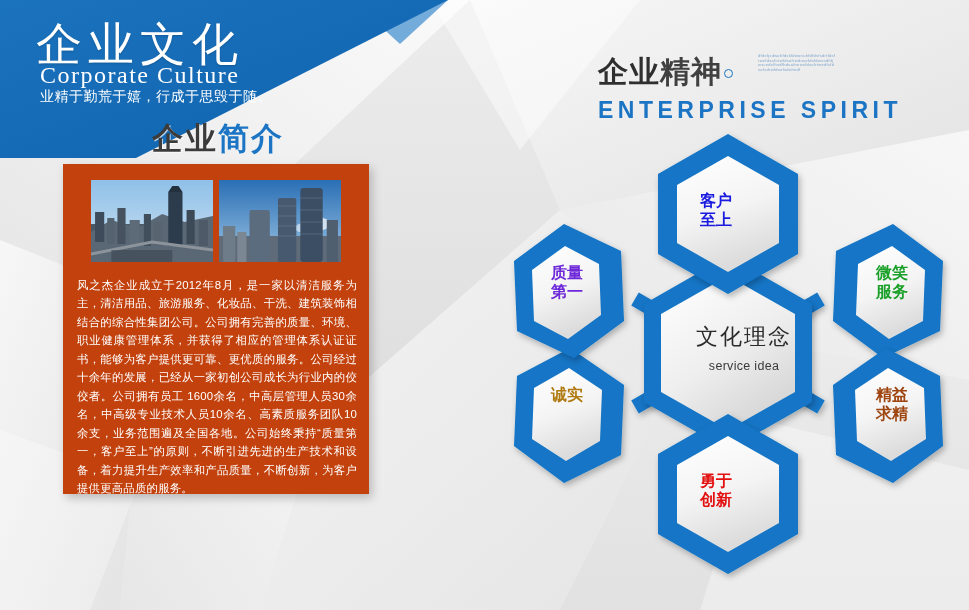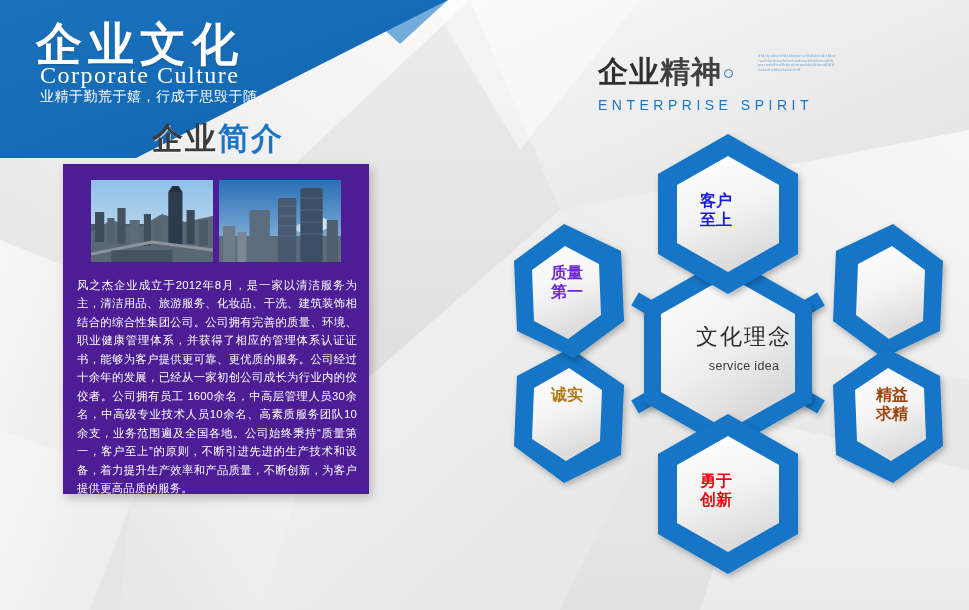--- a/index.html
+++ b/index.html
@@ -15,21 +15,21 @@
 
   
   #header-shape {
     position:absolute; left:0; top:0; width:448px; height:158px;
     z-index:2;
   }
   .hdr-text { position:absolute; z-index:3; color:#fff; }
   #hdr-cn {
     left:36px; top:14px;
     font-family:"Liberation Serif","DejaVu Serif",serif;
-    font-size:46px; letter-spacing:6px; font-weight:700;
+    font-size:46px; letter-spacing:6px; font-weight:400;
     text-shadow:0 1px 2px rgba(0,0,0,.18);
   }
   #hdr-en {
     left:40px; top:62px;
     font-family:"Liberation Serif","DejaVu Serif",serif;
     font-size:24px; letter-spacing:1.5px;
   }
   #hdr-sub {
     left:40px; top:88px;
     font-size:14px; letter-spacing:.5px;
@@ -40,21 +40,21 @@
     position:absolute; left:152px; top:118px; z-index:4;
     font-size:31px; font-weight:700; letter-spacing:2px;
     white-space:nowrap;
   }
   #intro-title .k1 { color:#3b3b3b; text-shadow:1px 1px 0 rgba(255,255,255,.7); }
   #intro-title .k2 { color:#1c74c4; }
 
   
   #info-box {
     position:absolute; left:63px; top:164px; width:306px; height:330px;
-    background:#4c1d95; z-index:3;
+    background:#c2410c; z-index:3;
     box-shadow:3px 4px 9px rgba(0,0,0,.22);
   }
   #photos {
     position:absolute; left:28px; top:16px; width:250px; height:82px;
     display:flex; gap:6px;
   }
   .photo { flex:1; position:relative; overflow:hidden; background:#123; }
   #info-text {
     position:absolute; left:14px; top:112px; right:12px;
     color:#ffffff; font-size:11.4px; line-height:1.62;
@@ -64,22 +64,22 @@
   
   #spirit-head { position:absolute; left:598px; top:52px; z-index:4; }
   #spirit-cn { font-size:30px; font-weight:700; letter-spacing:1px; white-space:nowrap; }
   #spirit-cn .s1 { color:#2f2f2f; }
   #spirit-cn .s2 { color:#404040; }
   #spirit-dot {
     display:inline-block; width:9px; height:9px; border:1.6px solid #1c74c4;
     border-radius:50%; vertical-align:4px; margin-left:2px;
   }
   #spirit-en {
-    margin-top:4px; color:#1c74c4; font-size:14px;
-    letter-spacing:4.5px; font-weight:400; text-align:center;
+    margin-top:4px; color:#1c74c4; font-size:23px;
+    letter-spacing:4.5px; font-weight:700; text-align:center;
   }
   #spirit-deco {
     position:absolute; left:160px; top:2px; width:78px; height:30px;
     line-height:4.6px; font-size:4px; color:#7fa6cd;
     overflow:hidden; word-break:break-all; letter-spacing:.3px;
   }
 
   
   #hex-wrap { position:absolute; left:488px; top:96px; width:481px; height:514px; z-index:3; }
   .hex-label {
@@ -265,20 +265,24 @@
       <polygon points="76,128 133,155 136,225 86,262 29,235 26,165" fill="#1275c6"></polygon>
       <polygon points="77,150 111,168 113,219 80,243 46,225 44,174" fill="url(#hexFill)"></polygon>
     </g>
   </svg>
 
   <div class="hex-label" id="lbl-top" style="left: 171px; top: 96px; width: 114px; color: rgb(26, 26, 224);">
     <span class="petal" style="display:block">客户</span>
     <span class="petal" style="display:block">至上</span>
   </div>
 
+  <div class="hex-label" id="lbl-ur" style="left: 333px; top: 168px; width: 142px; color: rgb(26, 160, 40);">
+    <span class="petal" style="display:block">微笑</span>
+    <span class="petal" style="display:block">服务</span>
+  </div>
 
   <div class="hex-label" id="lbl-lr" style="left: 333px; top: 290px; width: 142px; color: rgb(158, 69, 16);">
     <span class="petal" style="display:block">精益</span>
     <span class="petal" style="display:block">求精</span>
   </div>
 
   <div class="hex-label" id="lbl-bot" style="left: 171px; top: 376px; width: 114px; color: rgb(227, 16, 16);">
     <span class="petal" style="display:block">勇于</span>
     <span class="petal" style="display:block">创新</span>
   </div>

